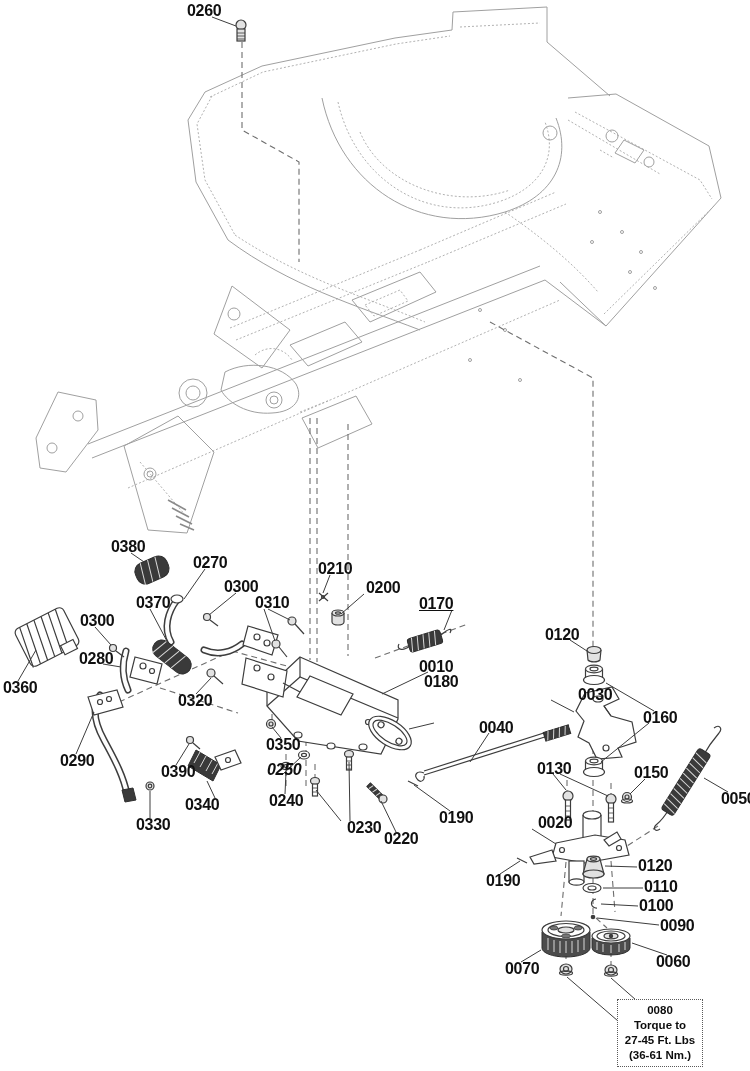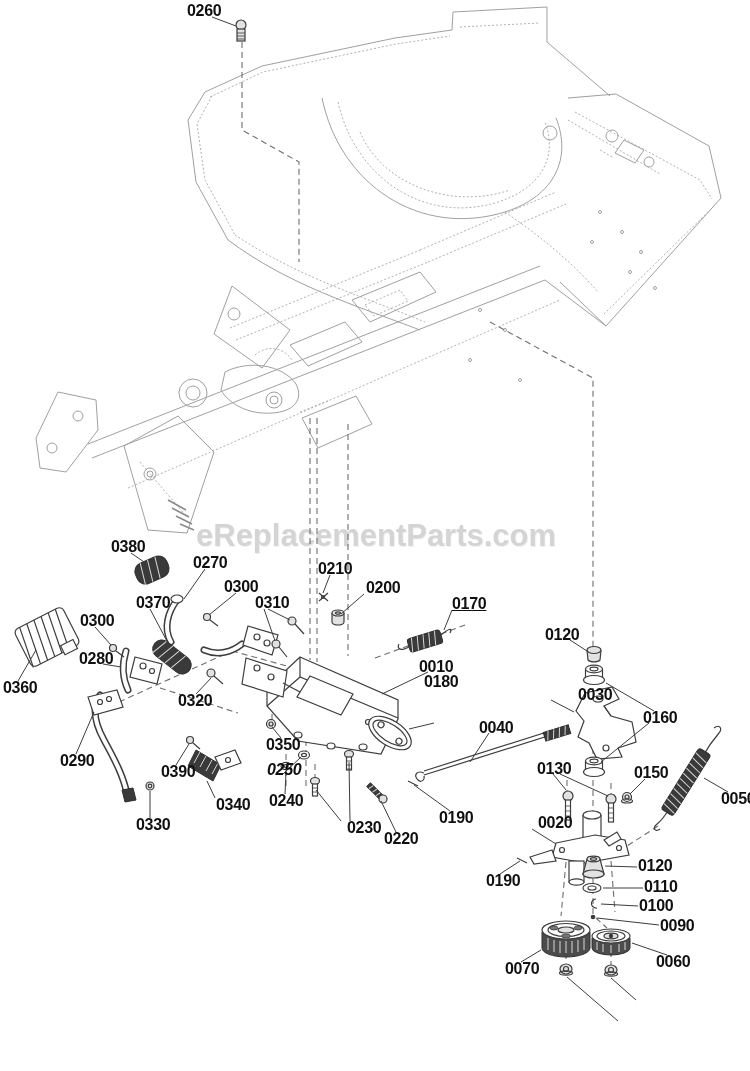--- a/index.html
+++ b/index.html
@@ -29,21 +29,20 @@
   .tubein{stroke:#fdfdfd;stroke-width:4;fill:none;stroke-linecap:round;stroke-linejoin:round;}
   .leader{stroke:#3d3d3d;stroke-width:1;}
   .tick{stroke:#3d3d3d;stroke-width:.8;}
   .hatch{stroke:#8a8a8a;stroke-width:1.6;}
 </style>
 </head>
 <body>
 
 <div class="stage">
 
-  <div class="watermark">eReplacementParts.com</div>
 
   <svg class="draw" width="750" height="1071" viewBox="0 0 750 1071">
 
     <g>
       <path class="fr" d="M205,92 L262,66 L395,38 L452,30 L453,12 L547,7 L547,42 L610,96"></path>
       <path class="frd" d="M460,27 L540,23"></path>
       <path class="frd" d="M210,97 L263,72 L396,44 L450,36"></path>
       <path class="fr" d="M568,98 L616,94 L709,146 L721,198 L606,326 L560,282"></path>
       <path class="frd" d="M575,112 L700,180 L712,199"></path>
       <path class="frd" d="M604,314 L714,206"></path>
@@ -473,48 +472,54 @@
 
   <div class="labels">
       <div class="part-label" style="left: 187px; top: 5px;">0260</div>
       <div class="part-label" style="left: 111px; top: 541px;">0380</div>
       <div class="part-label" style="left: 193px; top: 557px;">0270</div>
       <div class="part-label" style="left: 224px; top: 581px;">0300</div>
       <div class="part-label" style="left: 318px; top: 563px;">0210</div>
       <div class="part-label" style="left: 366px; top: 582px;">0200</div>
       <div class="part-label" style="left: 255px; top: 597px;">0310</div>
       <div class="part-label" style="left: 136px; top: 597px;">0370</div>
-      <div class="part-label" style="left: 452px; top: 598px; text-decoration: underline;">0170</div>
+      <div class="part-label" style="left: 419px; top: 598px; text-decoration: underline;">0170</div>
       <div class="part-label" style="left: 80px; top: 615px;">0300</div>
       <div class="part-label" style="left: 545px; top: 629px;">0120</div>
       <div class="part-label" style="left: 79px; top: 653px;">0280</div>
       <div class="part-label" style="left: 3px; top: 682px;">0360</div>
       <div class="part-label" style="left: 419px; top: 661px;">0010</div>
       <div class="part-label" style="left: 530px; top: 689px; padding-left: 48px;">0030</div>
       <div class="part-label" style="left: 178px; top: 695px;">0320</div>
       <div class="part-label" style="left: 643px; top: 712px;">0160</div>
       <div class="part-label" style="left: 424px; top: 676px;">0180</div>
       <div class="part-label" style="left: 479px; top: 722px;">0040</div>
       <div class="part-label" style="left: 266px; top: 739px;">0350</div>
       <div class="part-label" style="left: 60px; top: 755px;">0290</div>
       <div class="part-label" style="left: 537px; top: 763px;">0130</div>
       <div class="part-label" style="left: 267px; top: 764px; font-style: italic;">0250</div>
       <div class="part-label" style="left: 634px; top: 767px;">0150</div>
       <div class="part-label" style="left: 161px; top: 766px;">0390</div>
       <div class="part-label" style="left: 721px; top: 793px;">0050</div>
       <div class="part-label" style="left: 269px; top: 795px;">0240</div>
-      <div class="part-label" style="left: 216px; top: 799px;">0340</div>
+      <div class="part-label" style="left: 185px; top: 799px;">0340</div>
       <div class="part-label" style="left: 384px; top: 833px;">0220</div>
       <div class="part-label" style="left: 439px; top: 812px;">0190</div>
       <div class="part-label" style="left: 330px; top: 822px; padding-left: 17px;">0230</div>
       <div class="part-label" style="left: 136px; top: 819px;">0330</div>
       <div class="part-label" style="left: 514px; top: 817px; margin-left: 24px;">0020</div>
       <div class="part-label" style="left: 638px; top: 860px;">0120</div>
       <div class="part-label" style="left: 486px; top: 875px;">0190</div>
       <div class="part-label" style="left: 644px; top: 881px;">0110</div>
       <div class="part-label" style="left: 639px; top: 900px;">0100</div>
       <div class="part-label" style="left: 660px; top: 920px;">0090</div>
       <div class="part-label" style="left: 505px; top: 963px;">0070</div>
       <div class="part-label" style="left: 656px; top: 956px;">0060</div>
     </div>
 
+  <div class="torque-box">
+    <div>0080</div>
+    <div>Torque to</div>
+    <div>27-45 Ft. Lbs</div>
+    <div>(36-61 Nm.)</div>
+  </div>
 
 </div>
 
 </body></html>

